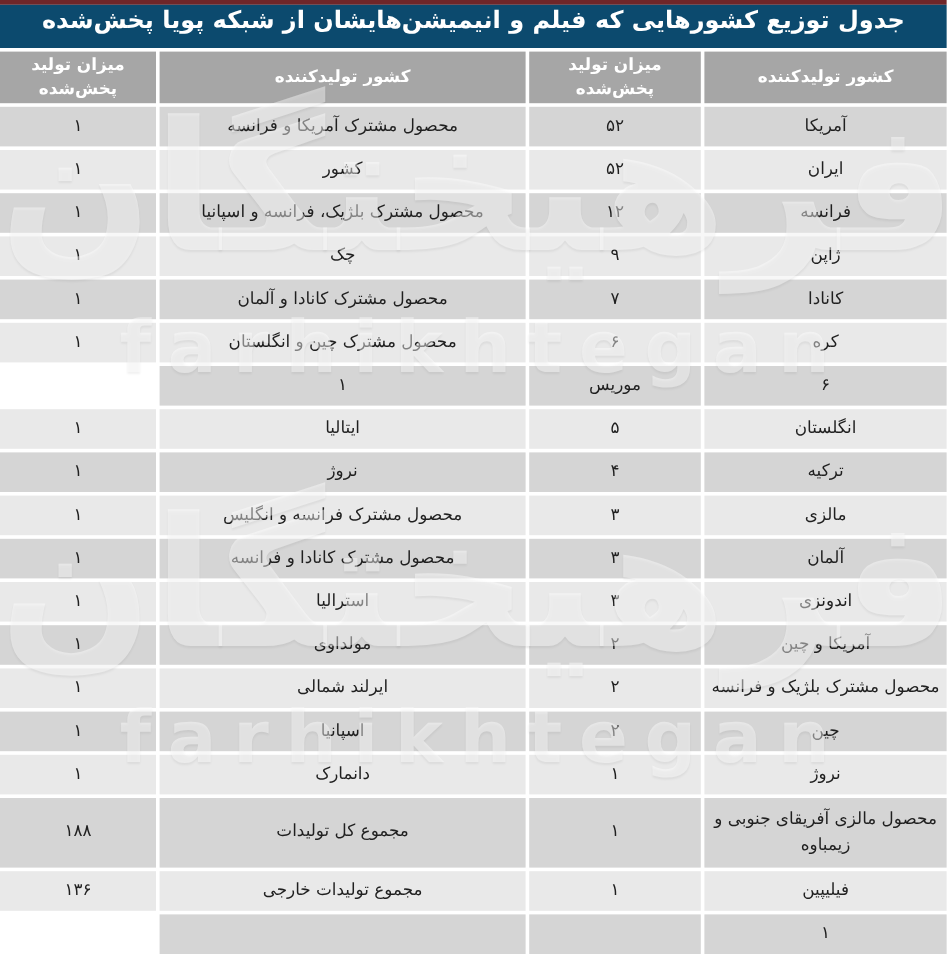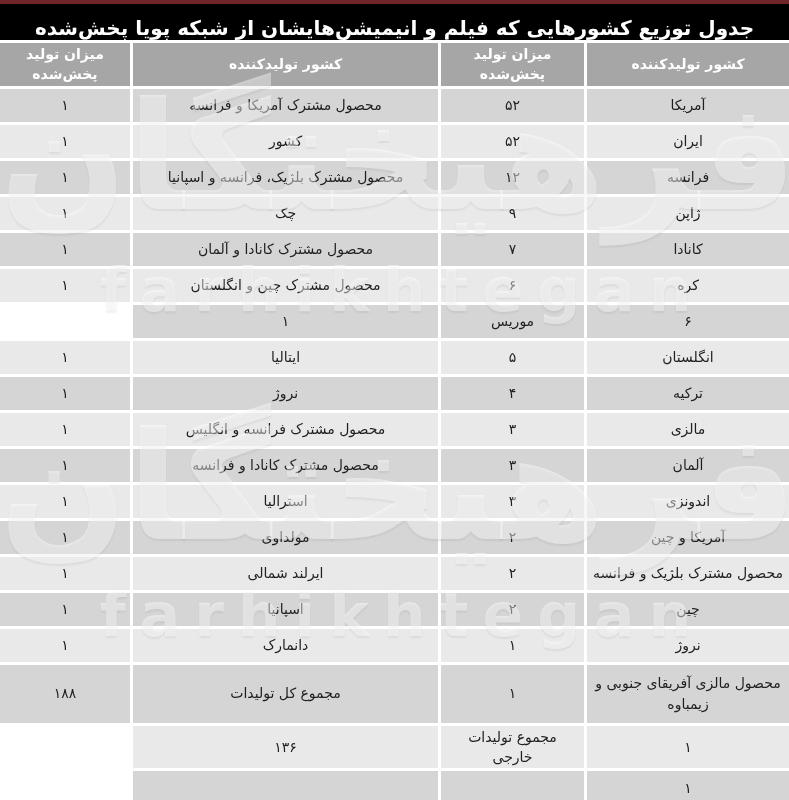--- a/index.html
+++ b/index.html
@@ -16,23 +16,23 @@
     overflow:hidden;
     direction:rtl;
   }
   
   .top-strip{
     height:4px;
     background:#6f2629;
   }
   .title-bar{
     height:36px;
-    background:#000000;
+    background:#0c4a6e;
     display:flex;
-    align-items:flex-end;
+    align-items:flex-start;
     justify-content:center;
     margin-bottom:3px;
   }
   .title-bar .title-text{
     color:#ffffff;
     font-weight:bold;
     font-size:20px;
     letter-spacing:0;
     white-space:nowrap;
   }
@@ -198,20 +198,21 @@
         <div class="cell">دانمارک</div>
         <div class="cell">۱</div>
       </div>
       <div class="grid-row trow tall">
         <div class="cell">محصول مالزی آفریقای جنوبی و زیمباوه</div>
         <div class="cell">۱</div>
         <div class="cell">مجموع کل تولیدات</div>
         <div class="cell">۱۸۸</div>
       </div>
       <div class="grid-row trow">
+        <div class="cell">فیلیپین</div>
         <div class="cell">۱</div>
         <div class="cell">مجموع تولیدات خارجی</div>
         <div class="cell">۱۳۶</div>
       </div>
       <div class="grid-row trow">
         <div class="cell">۱</div>
         <div class="cell"></div>
         <div class="cell"></div>
       </div>
     </div>

